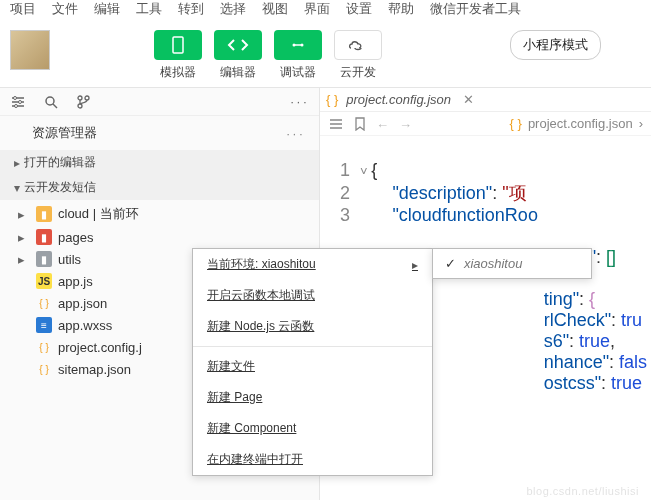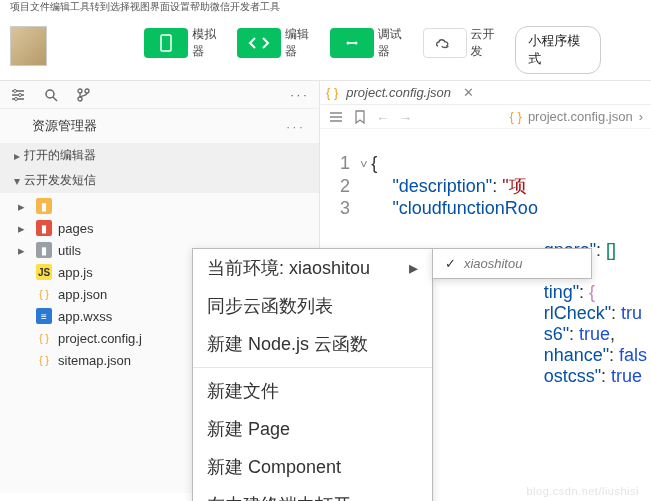--- a/index.html
+++ b/index.html
@@ -1,21 +1,21 @@
 <!DOCTYPE html>
 <html><head>
 <meta charset="utf-8">
 <style>
   * { box-sizing: border-box; margin: 0; padding: 0; font-family: "Segoe UI", "Microsoft YaHei", sans-serif; }
   body { width: 651px; height: 501px; overflow: hidden; background: #fff; color: #333; font-size: 13px; position: relative; }
-  .menubar { display: flex; padding: 0 10px 6px; color: #555; font-size: 10px; }
+  .menubar { display: flex; gap: 16px; padding: 0 10px 6px; color: #555; font-size: 13px; }
   .toolbar { display: flex; align-items: flex-start; padding: 6px 10px; gap: 12px; }
   .avatar { width: 40px; height: 40px; background: linear-gradient(135deg,#d9c59a,#b79b6a); border: 1px solid #ccc; }
   .toolbar-spacer { width: 80px; }
-  .tbtn-wrap { display:flex; flex-direction:row; align-items:center; gap:4px;}
+  .tbtn-wrap { display:flex; flex-direction:column; align-items:center; gap:4px;}
   .tbtn { width: 48px; height: 30px; border-radius: 4px; display:flex; align-items:center; justify-content:center; }
   .green { background:#07c160; color:#fff; }
   .white { background:#fff; border:1px solid #ddd; color:#555;}
   .tlabel { font-size:12px; color:#444; }
   .mode-box { margin-left:auto; border:1px solid #ccc; border-radius:13px; padding:5px 12px; font-size:13px; color:#222; margin-right:40px;}
   .main { display:flex; height: calc(501px - 88px); border-top:1px solid #e5e5e5;}
   .sidebar { width: 320px; border-right:1px solid #e5e5e5; display:flex; flex-direction:column; background:#fafafa;}
   .side-top { display:flex; align-items:center; padding:6px 10px; gap:18px; color:#666; border-bottom:1px solid #eee;}
   .side-top .dots { margin-left:auto; letter-spacing:2px;}
   .side-title { padding:8px 14px; font-size:13px; color:#333; display:flex; align-items:center;margin-left:18px;}
@@ -44,21 +44,21 @@
   .gutter { display:inline-block; width:34px; text-align:right; color:#888; padding-right:10px;}
   .fold { color:#888; font-size:13px; vertical-align:middle;}
   .brace { color:#333;}
   .key { color:#0451a5;}
   .str { color:#a31515;}
   .punct { color:#333;}
   .bool { color:#1d4ed8;}
   .bracket { color:#098658;}
   .pink { color:#c586c0;}
   .contextmenu { position:absolute; left:192px; top:248px; width:241px; background:#fff; border:1px solid #bbb; box-shadow:0 2px 8px rgba(0,0,0,.15); z-index:10;}
-  .cm-item { padding:7px 14px; font-size:18px; color:#333; display:flex; align-items:center;}
+  .cm-item { padding:7px 14px; font-size:12px; color:#333; display:flex; align-items:center;text-decoration:underline;}
   .cm-item .arr { margin-left:auto; color:#555;}
   .cm-sep { height:1px; background:#e5e5e5; margin:4px 0;}
   .submenu { position:absolute; left:432px; top:248px; width:160px; background:#fff; border:1px solid #bbb; box-shadow:0 2px 8px rgba(0,0,0,.15); z-index:11;}
   .sm-item { padding:7px 12px; font-size:13px; color:#777; display:flex; align-items:center; gap:8px; font-style:italic;}
   .check { color:#333; font-style:normal;}
   .watermark { position:absolute; right:12px; bottom:4px; font-size:11px; color:rgba(0,0,0,.12); letter-spacing:.5px;}
   svg { display:block;}
 </style>
 </head>
 <body>
@@ -154,20 +154,21 @@
       <span>打开的编辑器</span>
     </div>
     <div class="section-hdr">
       <span class="chev">▾</span>
       <span>云开发发短信</span>
     </div>
     <div class="tree">
       <div class="node">
           <span class="arrow">▸</span>
           <span class="ico ico-folder">▮</span>
+          <span>cloud | 当前环</span>
         </div>
       <div class="node">
           <span class="arrow">▸</span>
           <span class="ico ico-folder-red">▮</span>
           <span>pages</span>
         </div>
       <div class="node">
           <span class="arrow">▸</span>
           <span class="ico ico-folder-gray">▮</span>
           <span>utils</span>
@@ -239,21 +240,21 @@
 <span class="gutter"> </span>                 <span class="key">ostcss"</span><span class="punct">: </span><span class="bool">true</span>
     </div>
   </div>
 </div>
 
 <div class="contextmenu">
   <div class="cm-item">
     <span>当前环境: xiaoshitou</span>
     <span class="arr">▸</span>
   </div>
-  <div class="cm-item">同步云函数列表</div>
+  <div class="cm-item">开启云函数本地调试</div>
   <div class="cm-item">新建 Node.js 云函数</div>
   <div class="cm-sep"></div>
   <div class="cm-item">新建文件</div>
   <div class="cm-item">新建 Page</div>
   <div class="cm-item">新建 Component</div>
   <div class="cm-item">在内建终端中打开</div>
 </div>
 
 <div class="submenu">
   <div class="sm-item">

